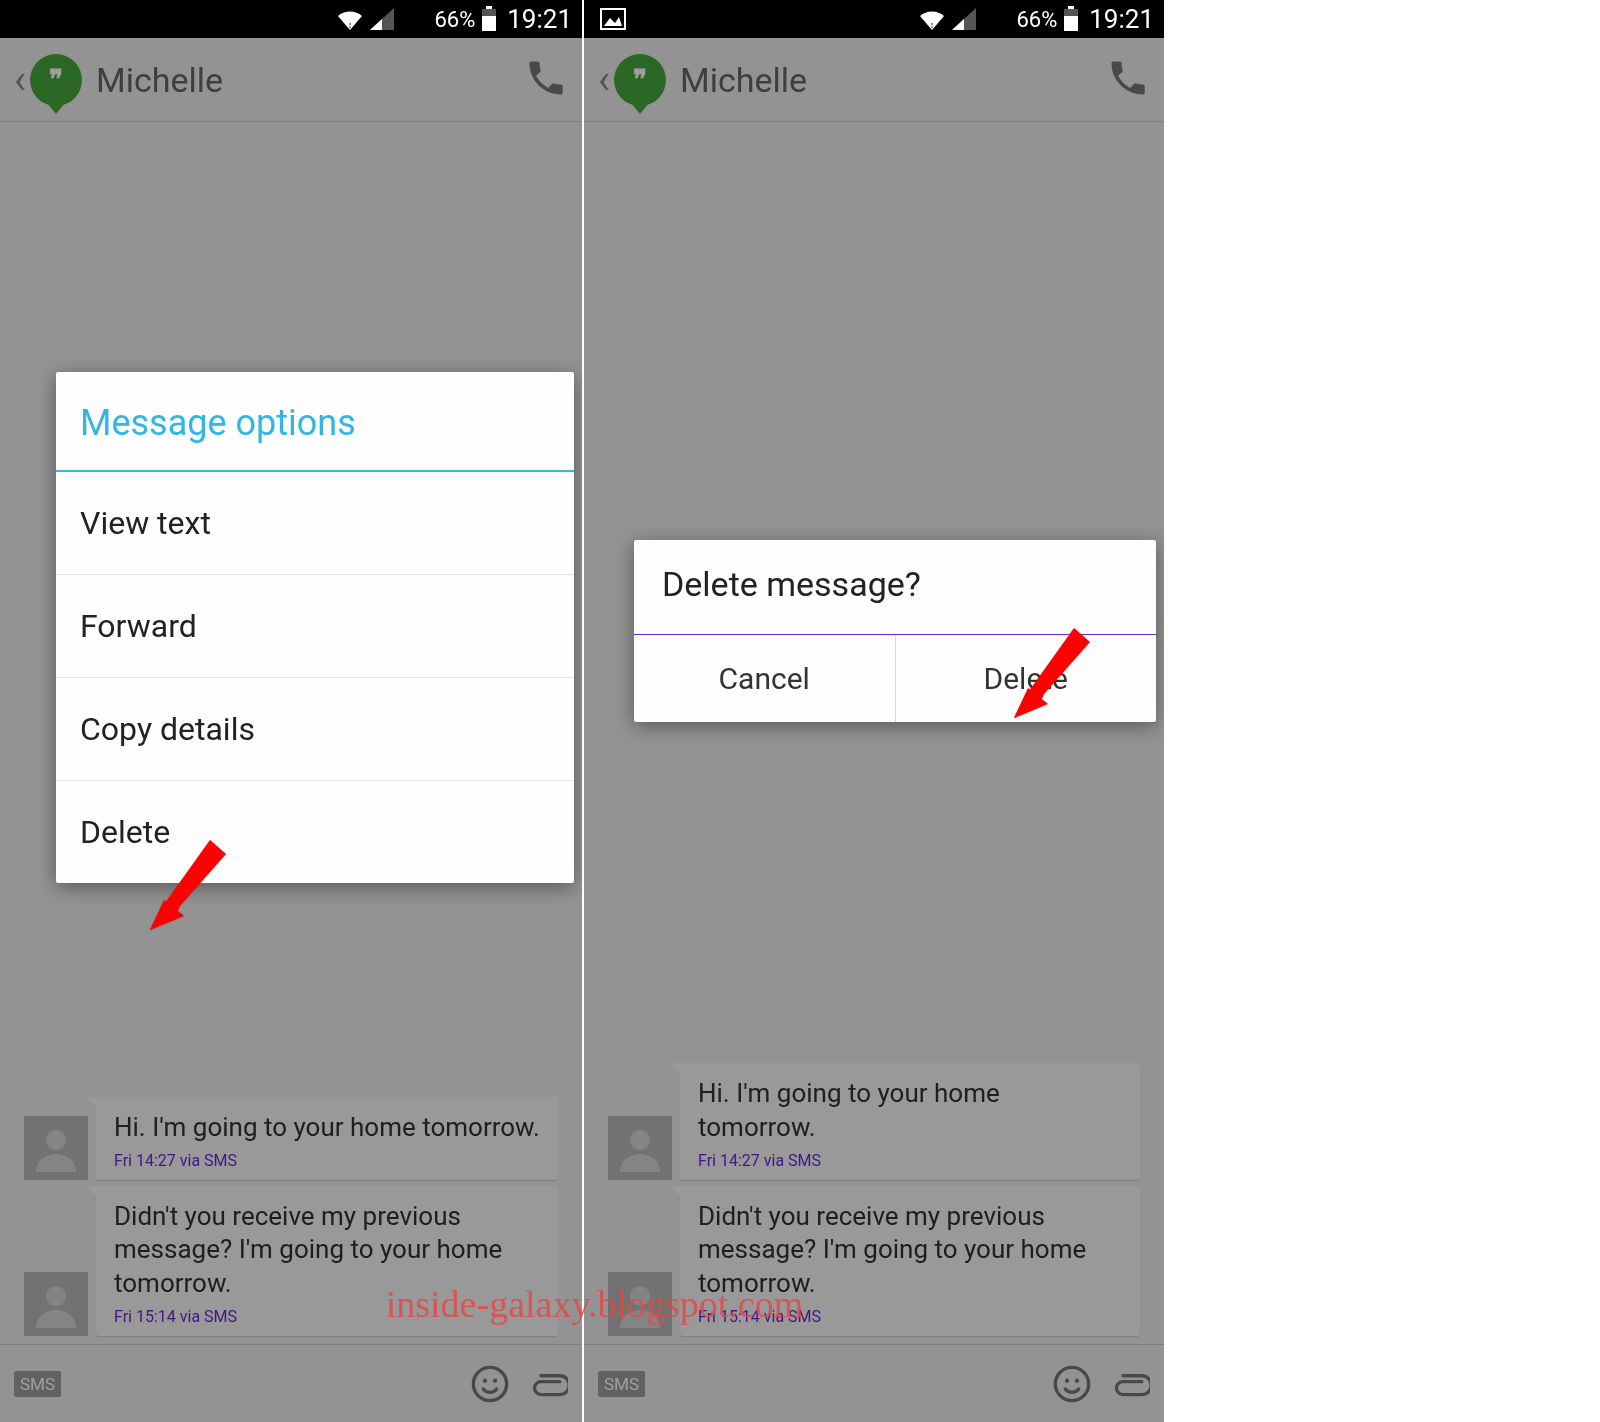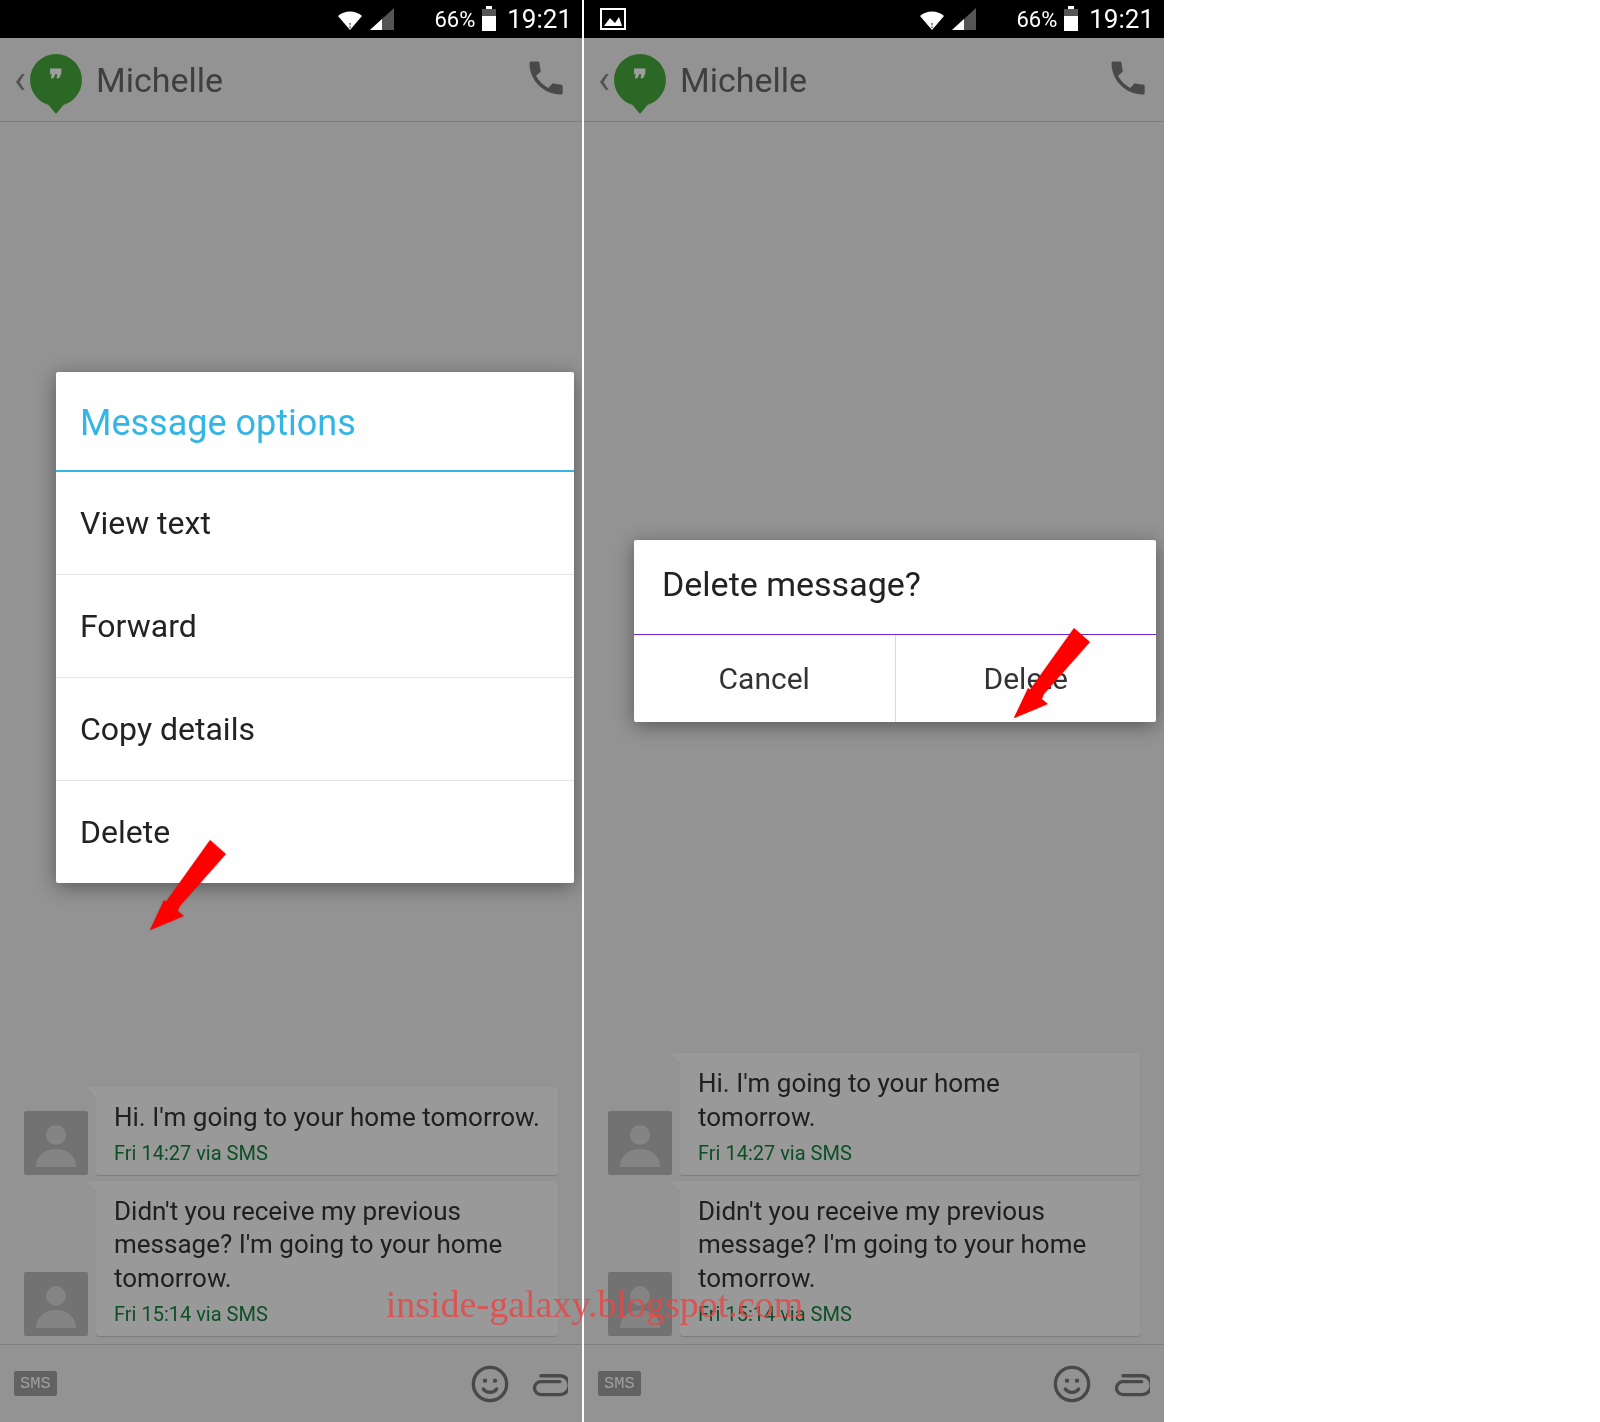--- a/index.html
+++ b/index.html
@@ -145,43 +145,42 @@
     border-bottom: 14px solid transparent;
     border-right: 14px solid #f7f7f7;
   }
   .bubble .text {
     color: #333;
     font-size: 26px;
     line-height: 1.3;
     margin-bottom: 6px;
   }
   .bubble .meta {
-    color: #15803d;
-    font-size: 20px;
+    color: #6d28d9;
+    font-size: 16px;
   }
 
   
   .compose {
     position: absolute;
     left: 0; right: 0; bottom: 0;
     height: 78px;
     background: #eeeeee;
     border-top: 1px solid #cccccc;
     display: flex;
     align-items: center;
     padding: 0 14px;
     gap: 18px;
   }
   .sms-badge {
     background: #9e9e9e;
     color: #fff;
     font-size: 17px;
     padding: 3px 6px;
     border-radius: 2px;
-    font-family: Liberation Mono, monospace;
   }
   .compose-spacer { flex: 1; }
   .compose svg { display: block; }
 
   
   .dialog {
     position: absolute;
     z-index: 10;
     background: #fefefe;
     box-shadow: 0 4px 20px rgba(0,0,0,0.4);

